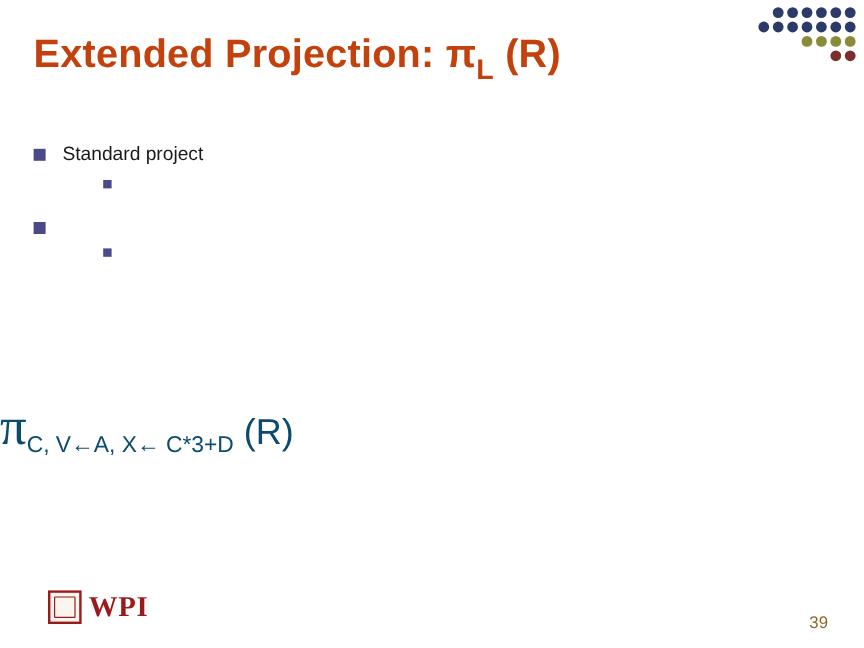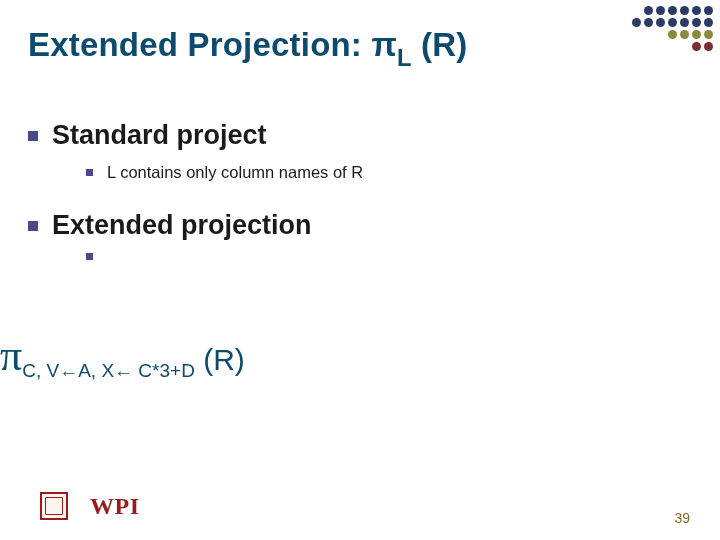--- a/index.html
+++ b/index.html
@@ -28,33 +28,33 @@
   .d-navy { background: #2b3a67; }
   .d-olive { background: #8a8a3a; }
   .d-maroon { background: #7a2e2e; }
   .d-white { background: #ffffff; }
   .title {
     position: absolute;
     top: 26px;
     left: 28px;
     font-size: 33px;
     font-weight: bold;
-    color: #0c4a6e;
+    color: #c2410c;
     letter-spacing: 0.2px;
   }
   .title .sub { font-size: 0.72em; vertical-align: sub; position: relative; top: 2px; }
   .content {
     position: absolute;
     top: 120px;
     left: 28px;
     right: 28px;
   }
   .h2 {
-    font-size: 27px;
-    font-weight: bold;
+    font-size: 16px;
+    font-weight: normal;
     color: #1a1a1a;
     margin-bottom: 12px;
     display: flex;
     align-items: center;
   }
   .sub-item {
     font-size: 16.5px;
     color: #1a1a1a;
     margin-left: 58px;
     margin-bottom: 28px;
@@ -84,21 +84,21 @@
   }
   .formula .pi { font-family: 'Times New Roman', serif; font-size: 44px; font-weight: normal; }
   .formula .subscr { font-size: 19px; vertical-align: sub; position: relative; top: 0px; }
   .formula .arrow { font-family: Arial, sans-serif; }
   .logo {
     position: absolute;
     bottom: 20px;
     left: 40px;
     display: flex;
     align-items: center;
-    gap: 22px;
+    gap: 6px;
   }
   .logo-seal {
     width: 28px;
     height: 28px;
     border: 2px solid #9a1b1b;
     background: #faf6ef;
     position: relative;
   }
   .logo-seal::before {
     content: '';
@@ -160,26 +160,24 @@
   <span>Extended Projection: π</span><span class="sub">L</span><span> (R)</span>
 </div>
 
 <div class="content">
   <div class="h2">
     <span class="sq-bullet"></span>
     <span>Standard project</span>
   </div>
   <div class="sub-item">
     <span class="sq-bullet small"></span>
-    <span>L contains only column names of R</span>
   </div>
 
   <div class="h2">
     <span class="sq-bullet"></span>
-    <span>Extended projection</span>
   </div>
   <div class="sub-item">
     <span class="sq-bullet small"></span>
   </div>
 </div>
 
 <div class="formula">
   <span class="pi">π</span><span class="subscr"><span>C,  V</span><span class="arrow">←</span><span>A,  X</span><span class="arrow">←</span><span> C*3+D</span></span><span> (R)</span>
 </div>
 

